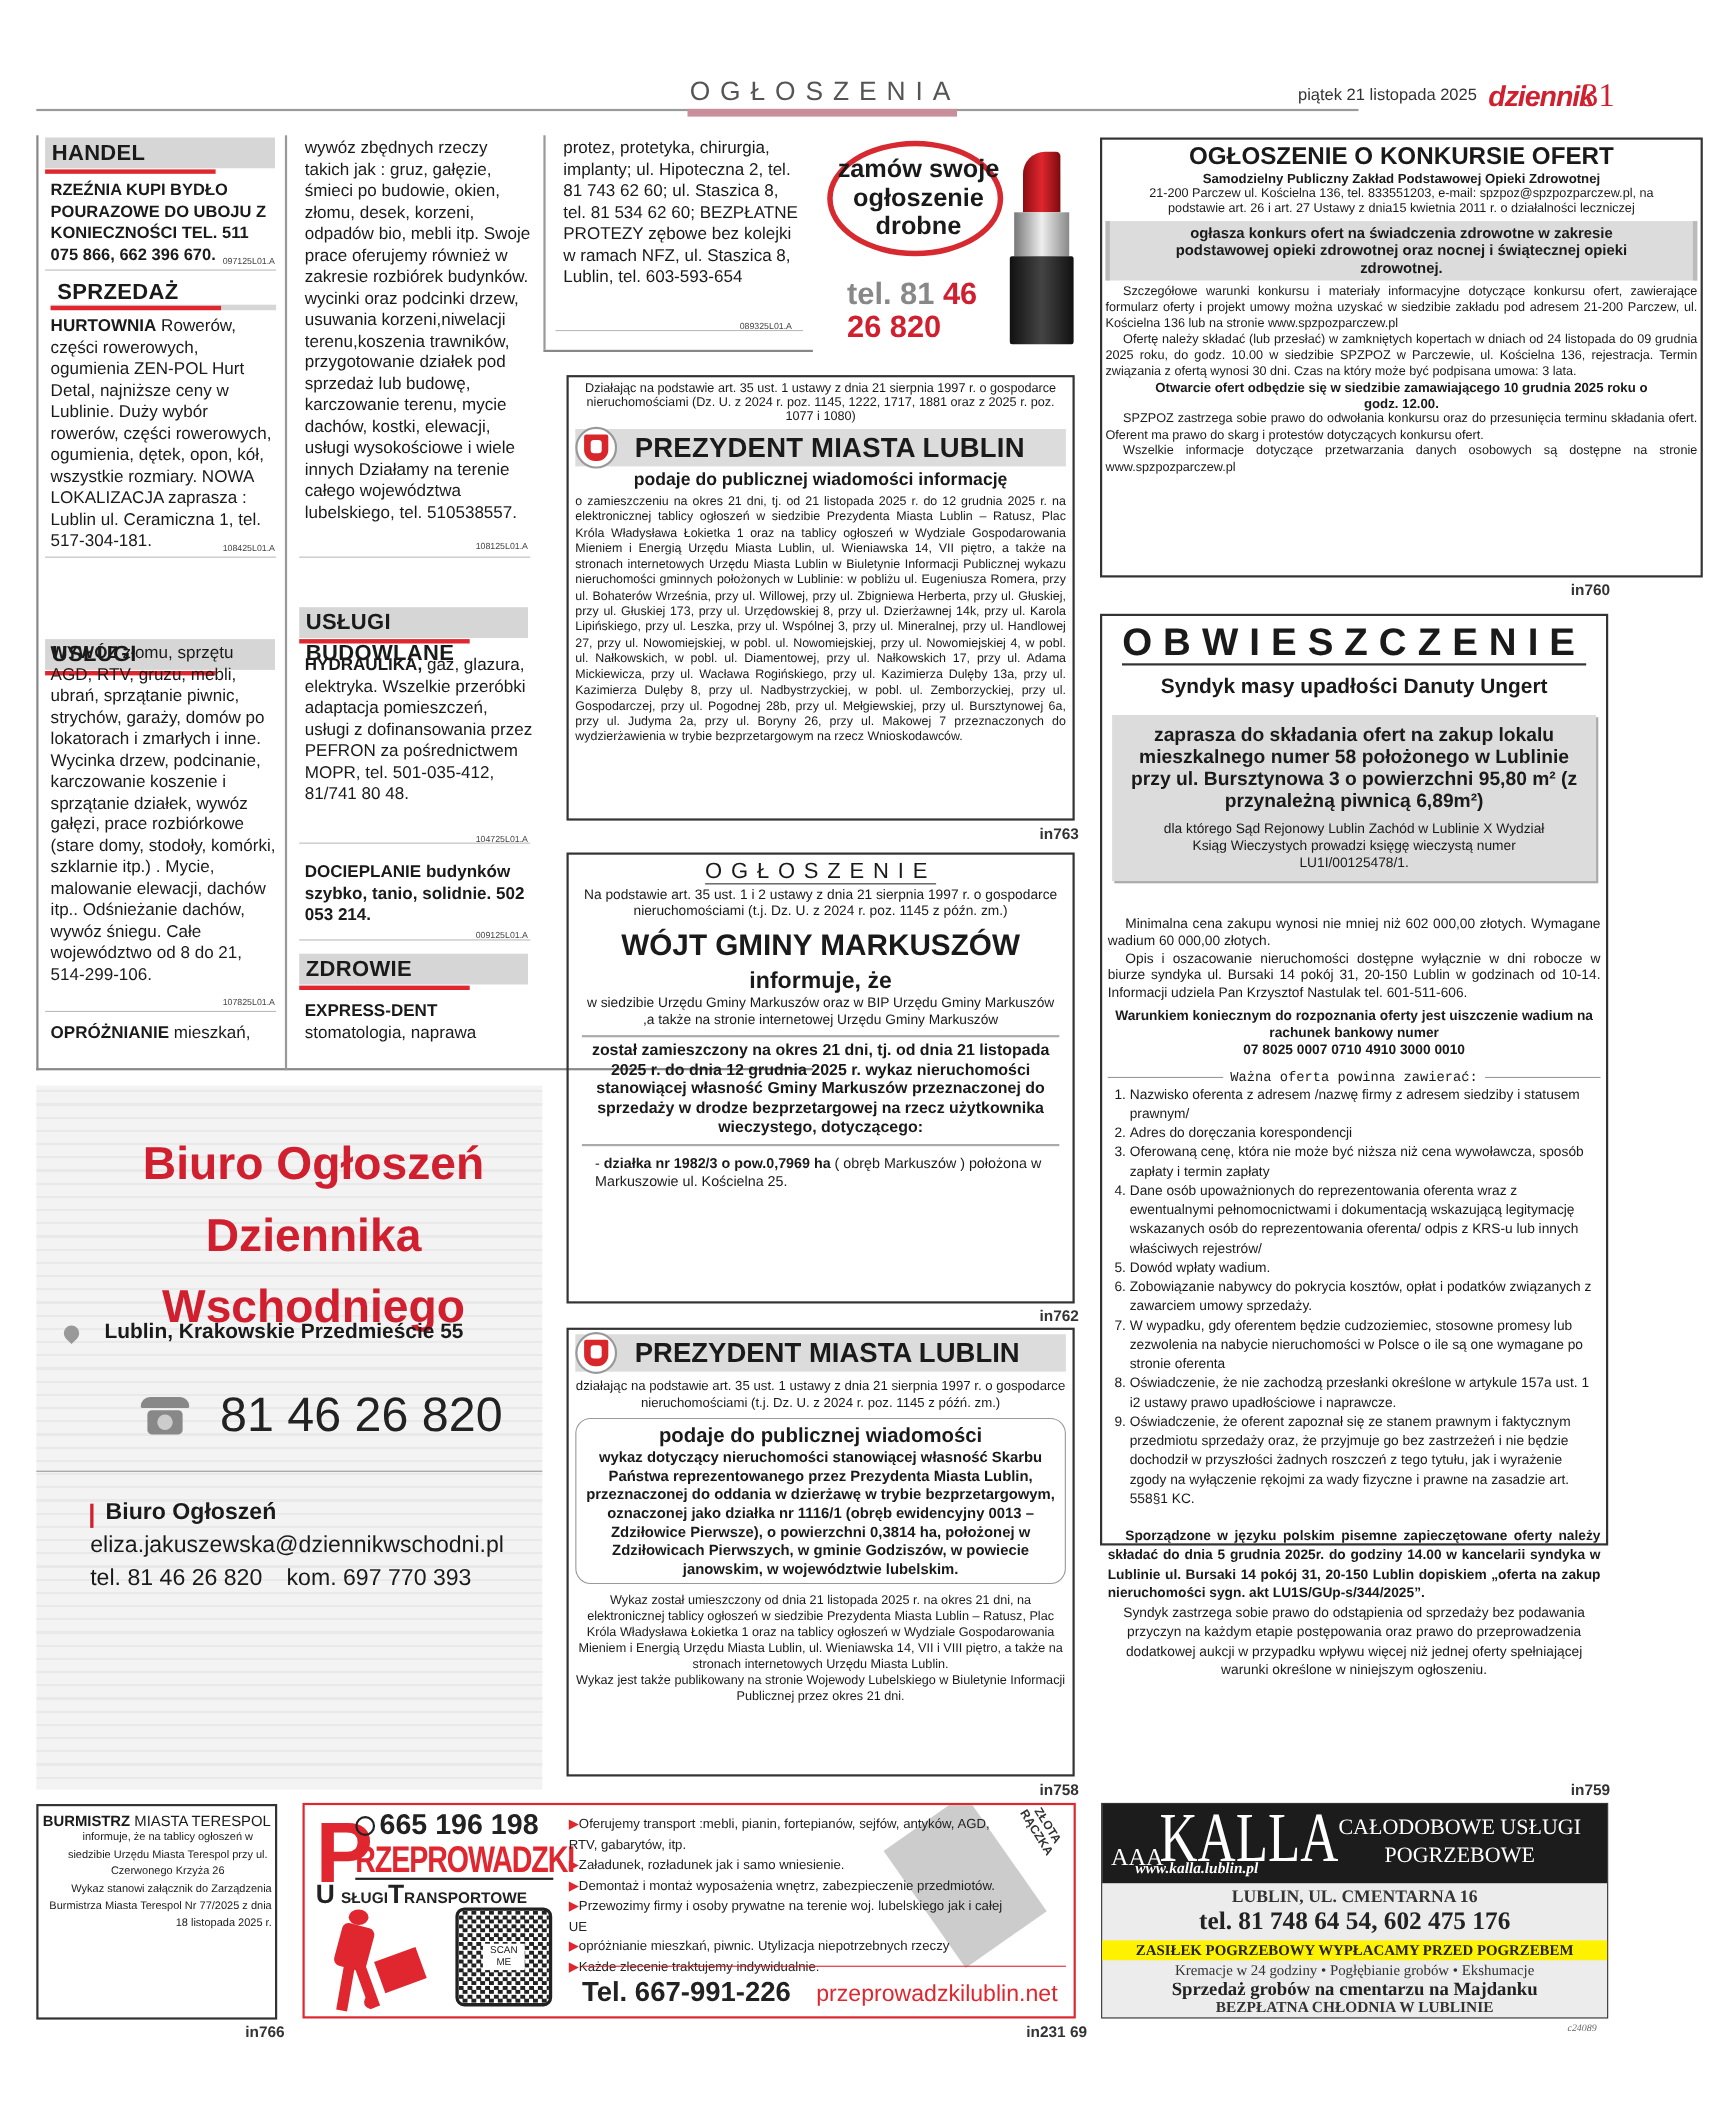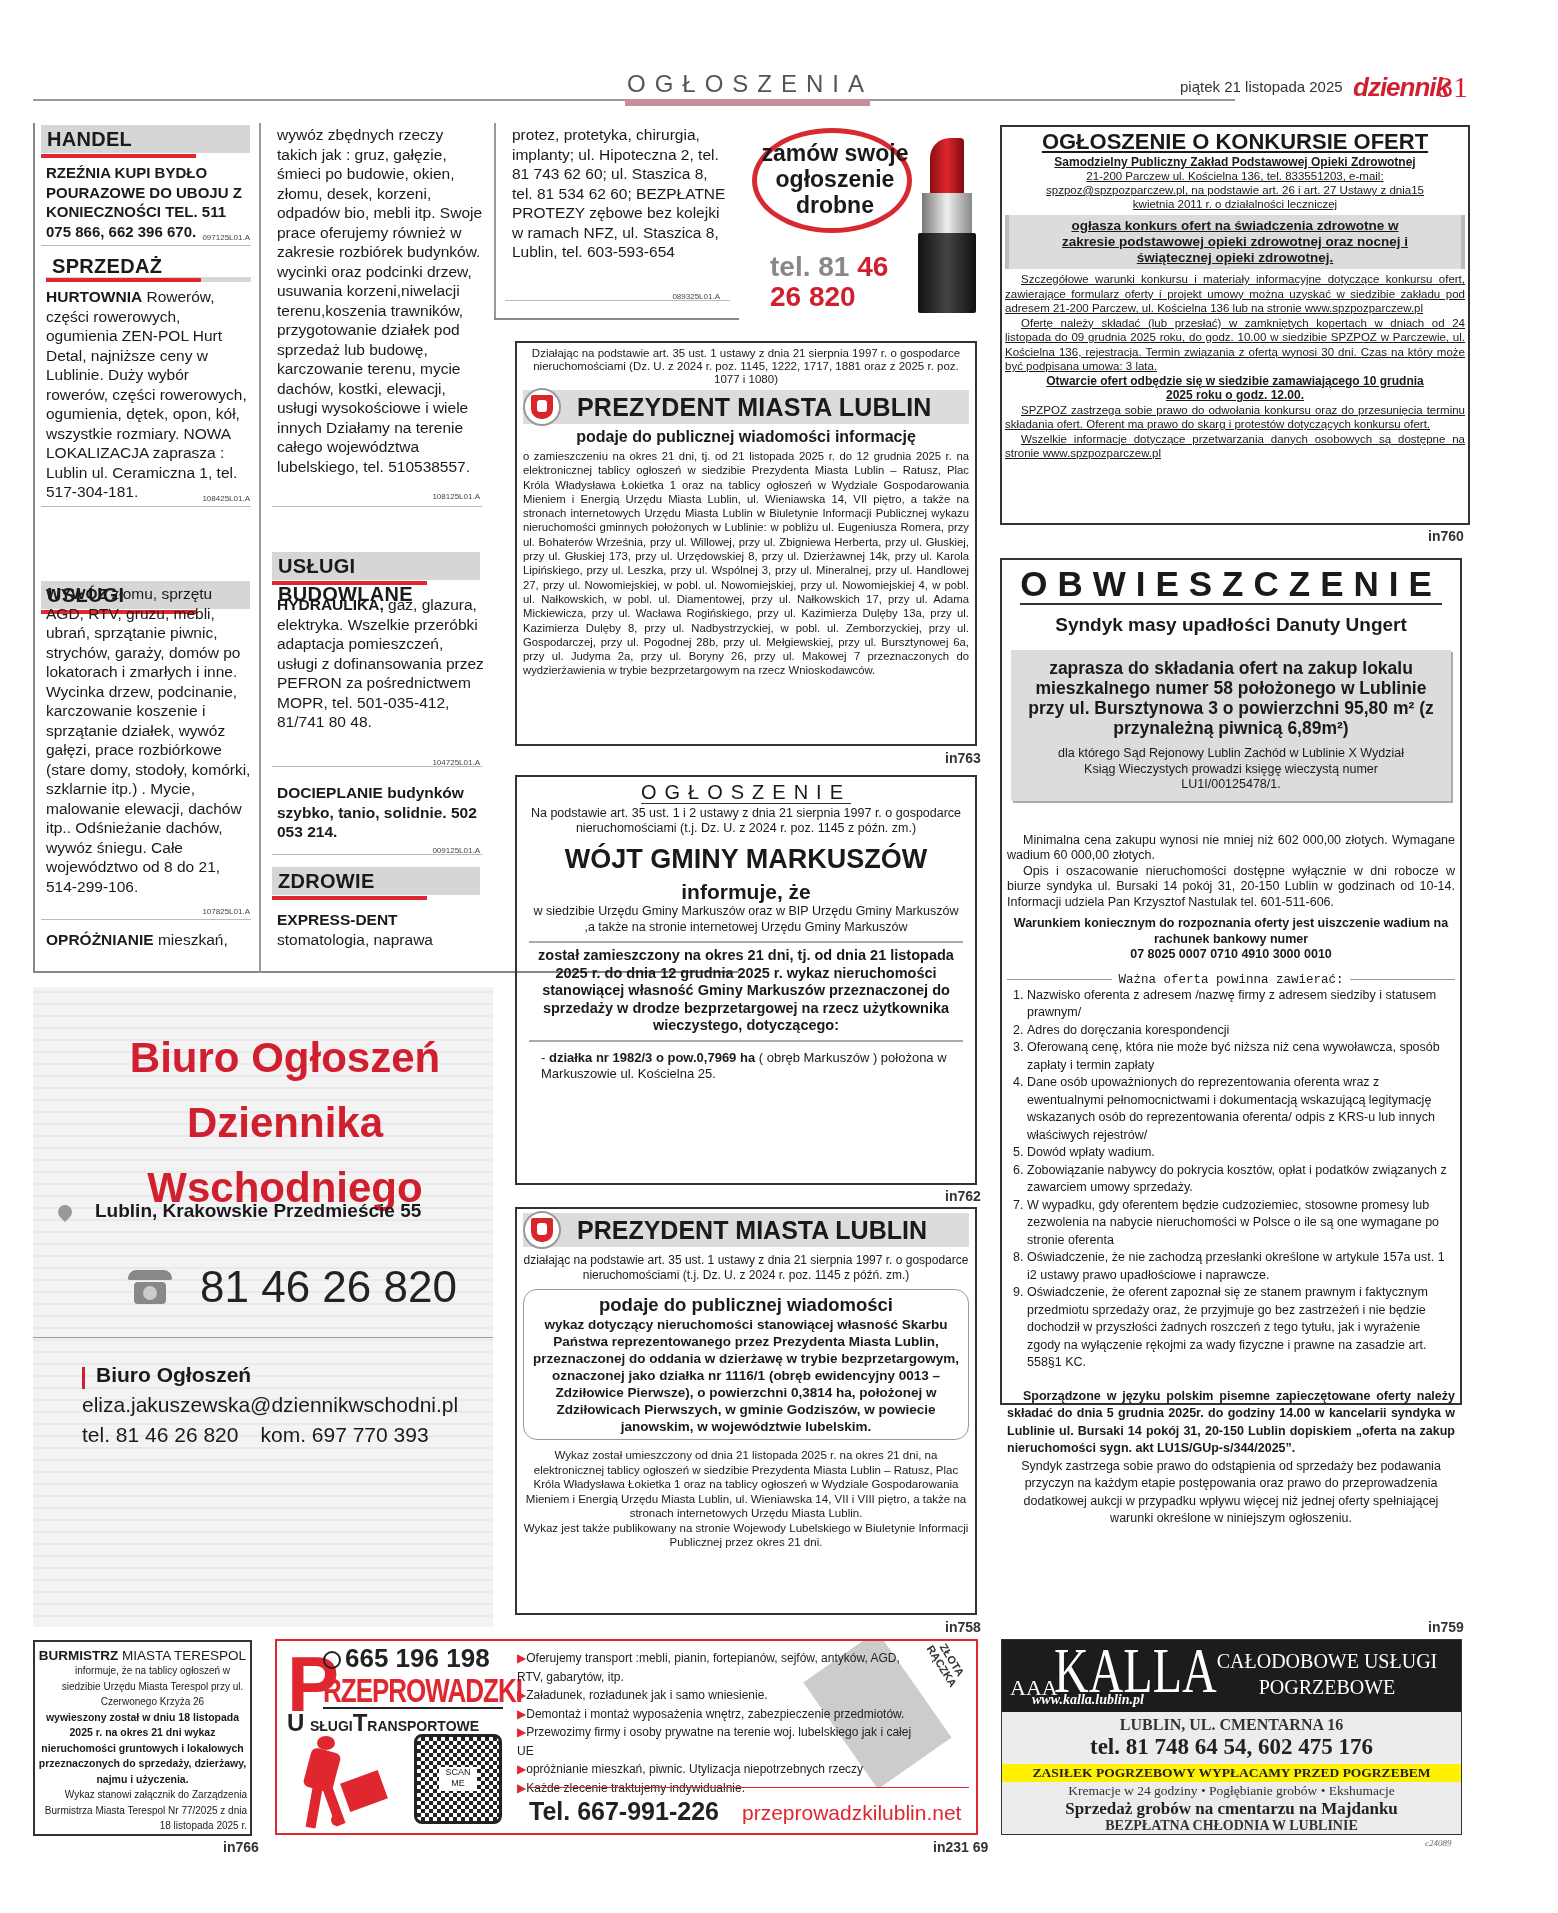--- a/index.html
+++ b/index.html
@@ -133,21 +133,21 @@
   <div class="c" style="font-size:12px;line-height:15px;margin-top:6px;">działając na podstawie art. 35 ust. 1 ustawy z dnia 21 sierpnia 1997 r. o gospodarce nieruchomościami (t.j. Dz. U. z 2024 r. poz. 1145 z późń. zm.)</div>
   <div style="border:1.5px solid #999;border-radius:14px;padding:4px 8px;margin-top:6px;">
     <div class="c b" style="font-size:18.5px;">podaje do publicznej wiadomości</div>
     <div class="c b" style="font-size:13.5px;line-height:17px;">wykaz dotyczący nieruchomości stanowiącej własność Skarbu Państwa reprezentowanego przez Prezydenta Miasta Lublin, przeznaczonej do oddania w dzierżawę w trybie bezprzetargowym, oznaczonej jako działka nr 1116/1 (obręb ewidencyjny 0013 – Zdziłowice Pierwsze), o powierzchni 0,3814 ha, położonej w Zdziłowicach Pierwszych, w gminie Godziszów, w powiecie janowskim, w województwie lubelskim.</div>
   </div>
   <div class="c" style="font-size:11.5px;line-height:14.5px;margin-top:8px;">Wykaz został umieszczony od dnia 21 listopada 2025 r. na okres 21 dni, na elektronicznej tablicy ogłoszeń w siedzibie Prezydenta Miasta Lublin – Ratusz, Plac Króla Władysława Łokietka 1 oraz na tablicy ogłoszeń w Wydziale Gospodarowania Mieniem i Energią Urzędu Miasta Lublin, ul. Wieniawska 14, VII i VIII piętro, a także na stronach internetowych Urzędu Miasta Lublin.</div>
   <div class="c" style="font-size:11.5px;line-height:14.5px;">Wykaz jest także publikowany na stronie Wojewody Lubelskiego w Biuletynie Informacji Publicznej przez okres 21 dni.</div>
 </div>
 <div class="tag" style="left:945px;top:1619px;">in758</div>
 
-<div class="box" style="left:1000px;top:125px;width:470px;height:400px;padding:2px 3px;text-decoration:underline;">
+<div class="box" style="left:1000px;top:125px;width:548px;height:400px;padding:2px 3px;">
   <div class="c b" style="font-size:22px;">OGŁOSZENIE O KONKURSIE OFERT</div>
   <div class="c b" style="font-size:12px;line-height:14px;">Samodzielny Publiczny Zakład Podstawowej Opieki Zdrowotnej</div>
   <div class="c" style="font-size:11.5px;line-height:14px;padding:0 35px;">21-200 Parczew ul. Kościelna 136, tel. 833551203, e-mail: spzpoz@spzpozparczew.pl, na podstawie art. 26 i art. 27 Ustawy z dnia15 kwietnia 2011 r. o działalności leczniczej</div>
   <div class="c b grey" style="font-size:13.5px;line-height:16px;margin-top:4px;padding:3px 40px;border-left:4px solid #bbb;border-right:4px solid #bbb;">ogłasza konkurs ofert na świadczenia zdrowotne w zakresie podstawowej opieki zdrowotnej oraz nocnej i świątecznej opieki zdrowotnej.</div>
   <div style="font-size:11.5px;line-height:14.5px;text-align:justify;text-indent:16px;margin-top:3px;">Szczegółowe warunki konkursu i materiały informacyjne dotyczące konkursu ofert, zawierające formularz oferty i projekt umowy można uzyskać w siedzibie zakładu pod adresem 21-200 Parczew, ul. Kościelna 136 lub na stronie www.spzpozparczew.pl</div>
   <div style="font-size:11.5px;line-height:14.5px;text-align:justify;text-indent:16px;">Ofertę należy składać (lub przesłać) w zamkniętych kopertach w dniach od 24 listopada do 09 grudnia 2025 roku, do godz. 10.00 w siedzibie SPZPOZ w Parczewie, ul. Kościelna 136, rejestracja. Termin związania z ofertą wynosi 30 dni. Czas na który może być podpisana umowa: 3 lata.</div>
   <div class="c b" style="font-size:12px;line-height:14.5px;padding:0 40px;">Otwarcie ofert odbędzie się w siedzibie zamawiającego 10 grudnia 2025 roku o godz. 12.00.</div>
   <div style="font-size:11.5px;line-height:14.5px;text-align:justify;text-indent:16px;">SPZPOZ zastrzega sobie prawo do odwołania konkursu oraz do przesunięcia terminu składania ofert. Oferent ma prawo do skarg i protestów dotyczących konkursu ofert.</div>
   <div style="font-size:11.5px;line-height:14.5px;text-align:justify;text-indent:16px;">Wszelkie informacje dotyczące przetwarzania danych osobowych są dostępne na stronie www.spzpozparczew.pl</div>
 </div>
@@ -201,21 +201,20 @@
 <div class="abs sans" style="left:200px;top:1262px;font-size:44px;color:#222;">81 46 26 820</div>
 <div class="abs" style="left:33px;top:1337px;width:460px;height:1px;background:#999;"></div>
 <div class="abs" style="left:82px;top:1367px;width:3px;height:22px;background:#d0202f;"></div>
 <div class="abs sans b" style="left:96px;top:1363px;font-size:21px;">Biuro Ogłoszeń</div>
 <div class="abs sans" style="left:82px;top:1393px;font-size:21px;">eliza.jakuszewska@dziennikwschodni.pl</div>
 <div class="abs sans" style="left:82px;top:1423px;font-size:21px;"><span>tel. 81 46 26 820</span><span style="display:inline-block;width:22px;"></span><span>kom. 697 770 393</span></div>
 
 <div class="box" style="left:33px;top:1640px;width:219px;height:196px;padding:6px 3px;text-align:center;font-family:'Liberation Sans Narrow','Liberation Sans',sans-serif;">
   <div style="font-size:13.5px;"><b>BURMISTRZ</b><span> MIASTA TERESPOL</span></div>
   <div style="font-size:10px;line-height:15.5px;margin-left:20px;">informuje, że na tablicy ogłoszeń w siedzibie Urzędu Miasta Terespol przy ul. Czerwonego Krzyża 26</div>
-  <div class="b" style="font-size:10.5px;line-height:15.5px;">wywieszony został w dniu 18 listopada 2025 r. na okres 21 dni wykaz nieruchomości gruntowych i lokalowych przeznaczonych do sprzedaży, dzierżawy, najmu i użyczenia.</div>
   <div style="font-size:10px;line-height:15.5px;text-align:right;">Wykaz stanowi załącznik do Zarządzenia Burmistrza Miasta Terespol Nr 77/2025 z dnia 18 listopada 2025 r.</div>
 </div>
 <div class="tag" style="left:223px;top:1839px;">in766</div>
 
 <div class="abs" style="left:275px;top:1639px;width:703px;height:196px;border:2px solid #e0262f;background:#fff;overflow:hidden;">
   <div style="position:absolute;right:-40px;top:-10px;width:130px;height:90px;background:#ccc;transform:rotate(55deg);transform-origin:top left;left:600px;"></div>
   <div style="position:absolute;left:640px;top:10px;font-size:11px;color:#333;transform:rotate(58deg);width:60px;text-align:center;font-weight:bold;">ZŁOTA RĄCZKA</div>
 
   <div class="b" style="position:absolute;left:10px;top:4px;font-size:78px;line-height:78px;color:#e0262f;">P</div>
   <div style="position:absolute;left:46px;top:10px;width:18px;height:18px;border:2px solid #222;border-radius:50%;"></div>

